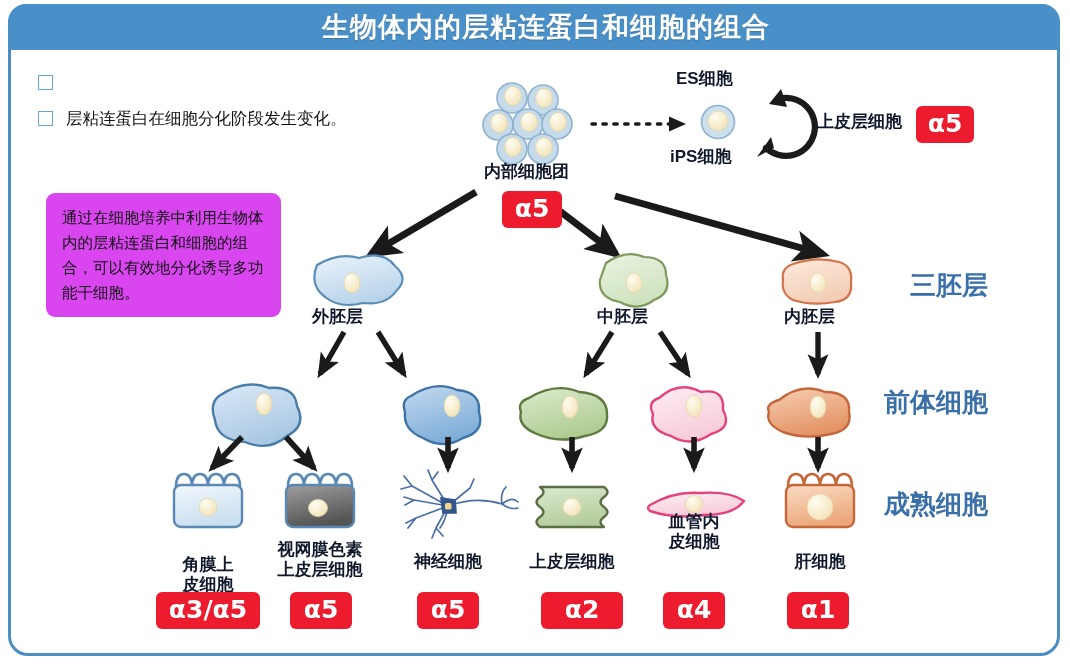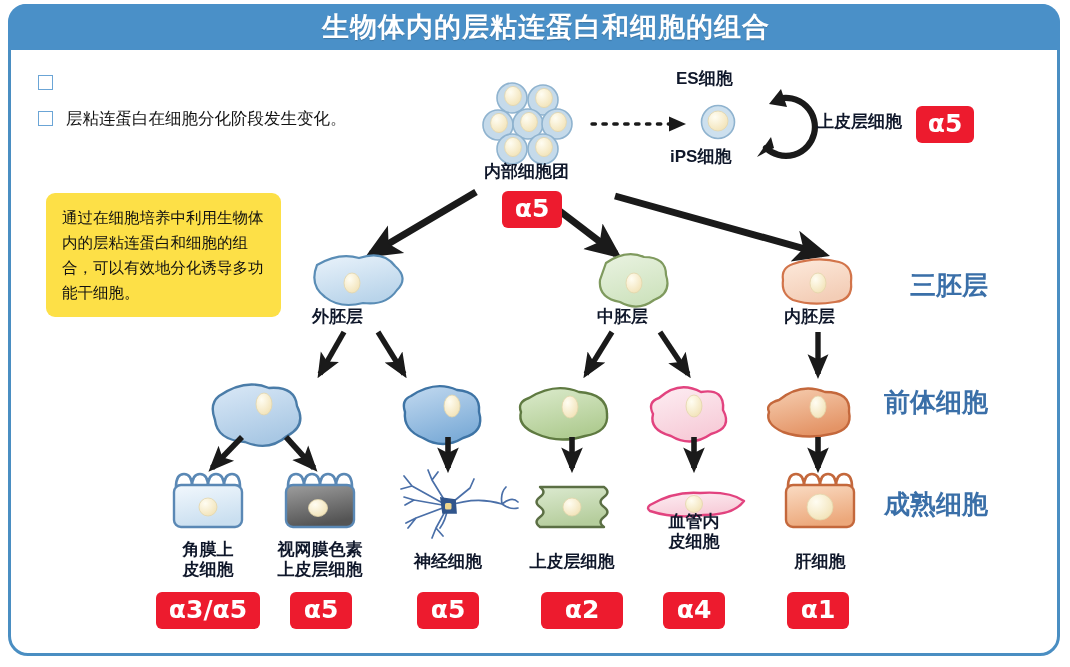--- a/index.html
+++ b/index.html
@@ -35,21 +35,21 @@
   .bullet{display:flex;align-items:flex-start;margin-bottom:16px;}
   .bullet-box{
     width:13px;height:13px;border:1.6px solid #6ba5d6;background:#fff;
     flex:0 0 auto;margin-top:5px;margin-right:13px;
   }
   .bullet-text{font-size:16.5px;color:#111;line-height:1.5;white-space:pre-line;}
 
   
   .infobox{
     position:absolute;left:46px;top:193px;width:235px;
-    background:#fde047;border-radius:9px;
+    background:#d946ef;border-radius:9px;
     padding:12px 14px 12px 16px;box-sizing:border-box;
     font-size:15.5px;color:#111;line-height:1.62;
   }
 
   
   .lbl{position:absolute;font-size:17px;color:#0f172a;font-weight:bold;white-space:nowrap;}
   .lbl.cellname{font-weight:bold;text-align:center;line-height:1.18;white-space:pre-line;}
 
   .stage-lbl{
     position:absolute;color:#3a6fa8;font-weight:bold;font-size:26px;white-space:nowrap;
@@ -302,21 +302,21 @@
   <div class="badge" style="left:916px;top:106px;width:58px;">α5</div>
 
   <div class="lbl" style="left:312px;top:305px;">外胚层</div>
   <div class="lbl" style="left:597px;top:305px;">中胚层</div>
   <div class="lbl" style="left:784px;top:305px;">内胚层</div>
 
   <div class="stage-lbl" style="left:910px;top:268px;">三胚层</div>
   <div class="stage-lbl" style="left:884px;top:487px;">成熟细胞</div>
   <div class="stage-lbl" style="left:884px;top:385px;">前体细胞</div>
 
-  <div class="lbl cellname" style="left:156px;top:540px;width:104px;">角膜上
+  <div class="lbl cellname" style="left:156px;top:555px;width:104px;">角膜上
 皮细胞</div>
   <div class="lbl cellname" style="left:254px;top:540px;width:132px;">视网膜色素
 上皮层细胞</div>
   <div class="lbl cellname" style="left:385px;top:552px;width:126px;">神经细胞</div>
   <div class="lbl cellname" style="left:509px;top:552px;width:126px;">上皮层细胞</div>
   <div class="lbl cellname" style="left:641px;top:512px;width:106px;">血管内
 皮细胞</div>
   <div class="lbl cellname" style="left:757px;top:552px;width:126px;">肝细胞</div>
 
   <div class="badge" style="left:156px;top:592px;width:104px;">α3/α5</div>

